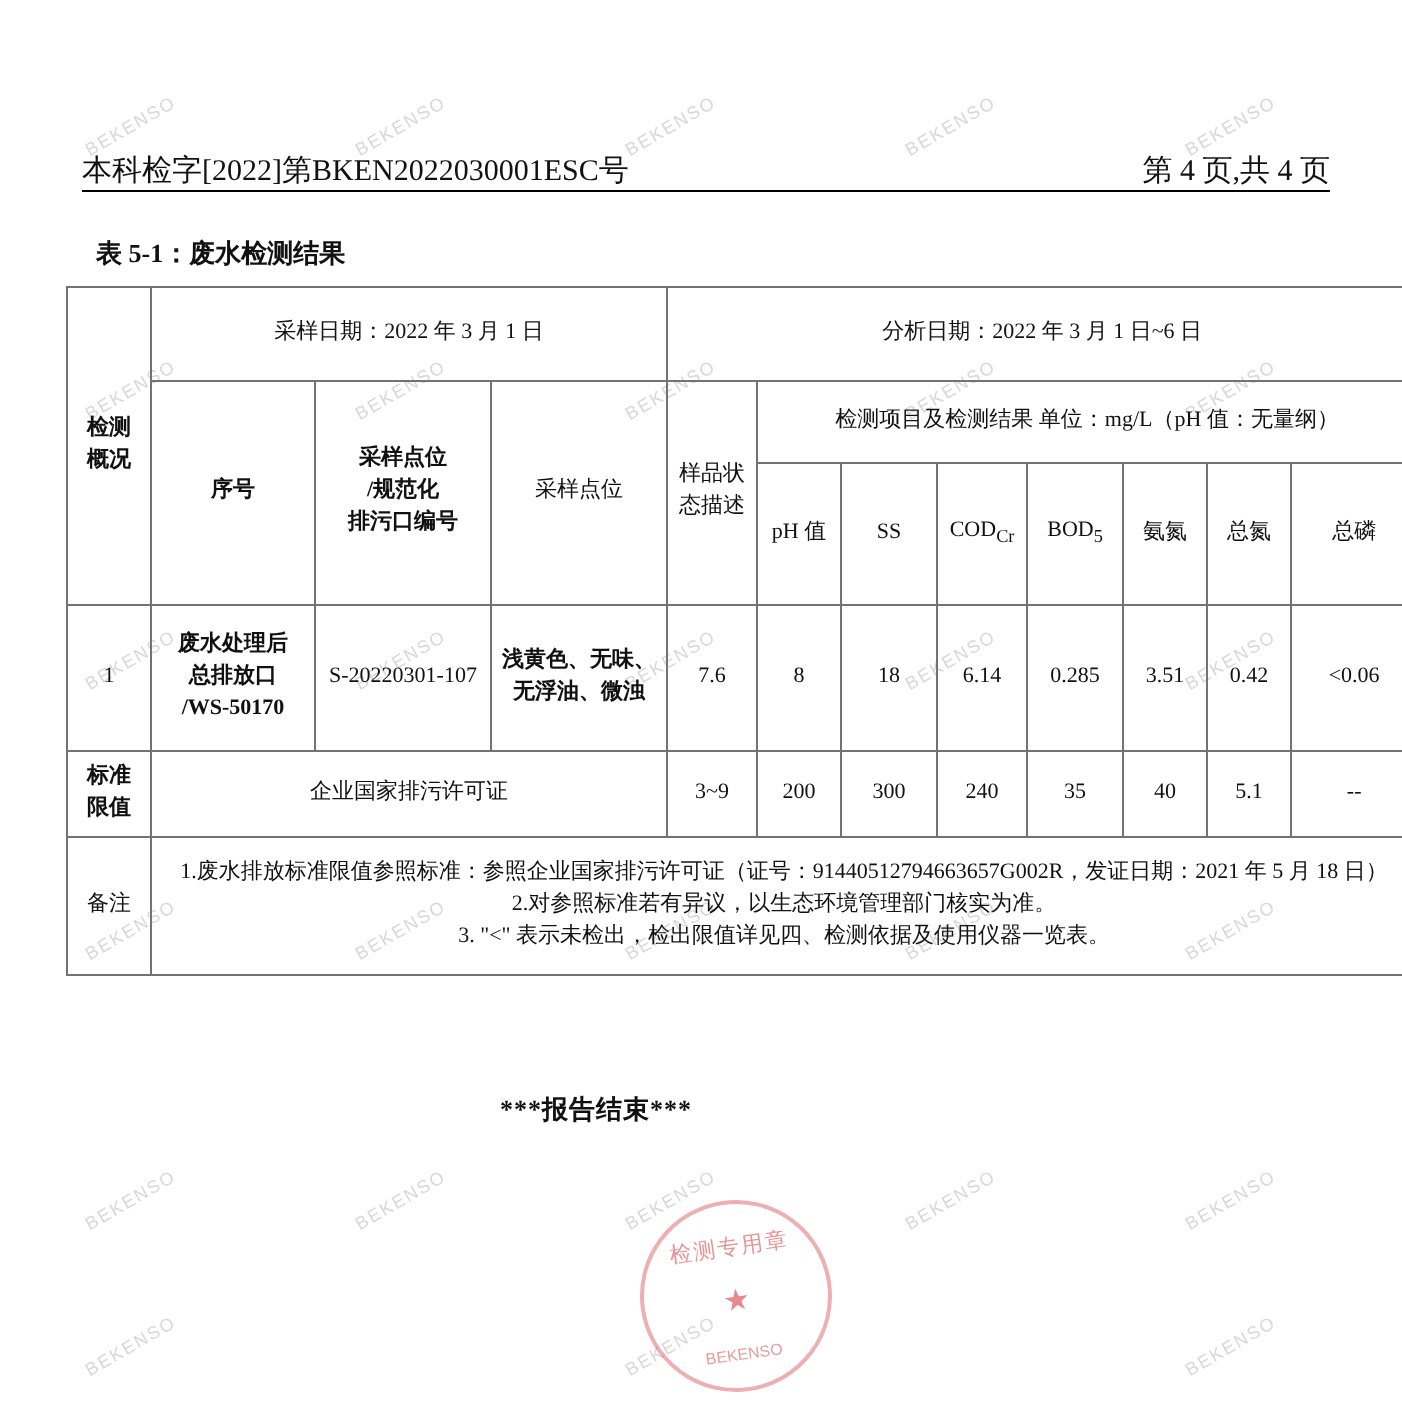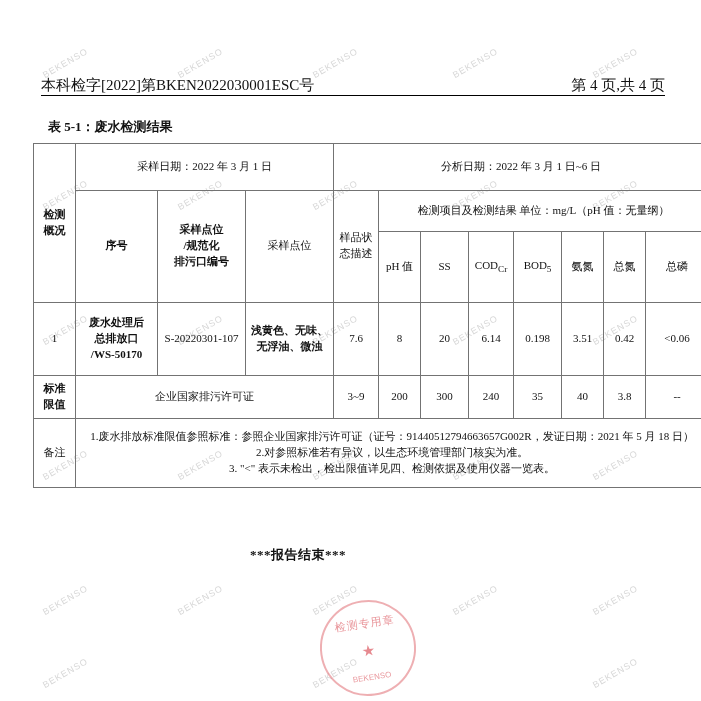--- a/index.html
+++ b/index.html
@@ -257,39 +257,39 @@
       <tr class="r-data">
         <td>1</td>
         <td class="cell-multiline">废水处理后
 总排放口
 /WS-50170</td>
         <td>S-20220301-107</td>
         <td class="cell-multiline">浅黄色、无味、
 无浮油、微浊</td>
         <td>7.6</td>
         <td>8</td>
-        <td>20</td>
+        <td>18</td>
         <td>6.14</td>
-        <td>0.198</td>
+        <td>0.285</td>
         <td>3.51</td>
         <td>0.42</td>
         <td>&lt;0.06</td>
       </tr>
 
       <tr class="r-std">
         <td class="cell-multiline">标准
 限值</td>
         <td colspan="3">企业国家排污许可证</td>
         <td>3~9</td>
         <td>200</td>
         <td>300</td>
         <td>240</td>
         <td>35</td>
         <td>40</td>
-        <td>3.8</td>
+        <td>5.1</td>
         <td>--</td>
       </tr>
 
       <tr class="r-note">
         <td>备注</td>
         <td colspan="11" class="notes">
           <div>1.废水排放标准限值参照标准：参照企业国家排污许可证（证号：91440512794663657G002R，发证日期：2021 年 5 月 18 日）</div>
           <div>2.对参照标准若有异议，以生态环境管理部门核实为准。</div>
           <div>3. "&lt;" 表示未检出，检出限值详见四、检测依据及使用仪器一览表。</div>
         </td>

